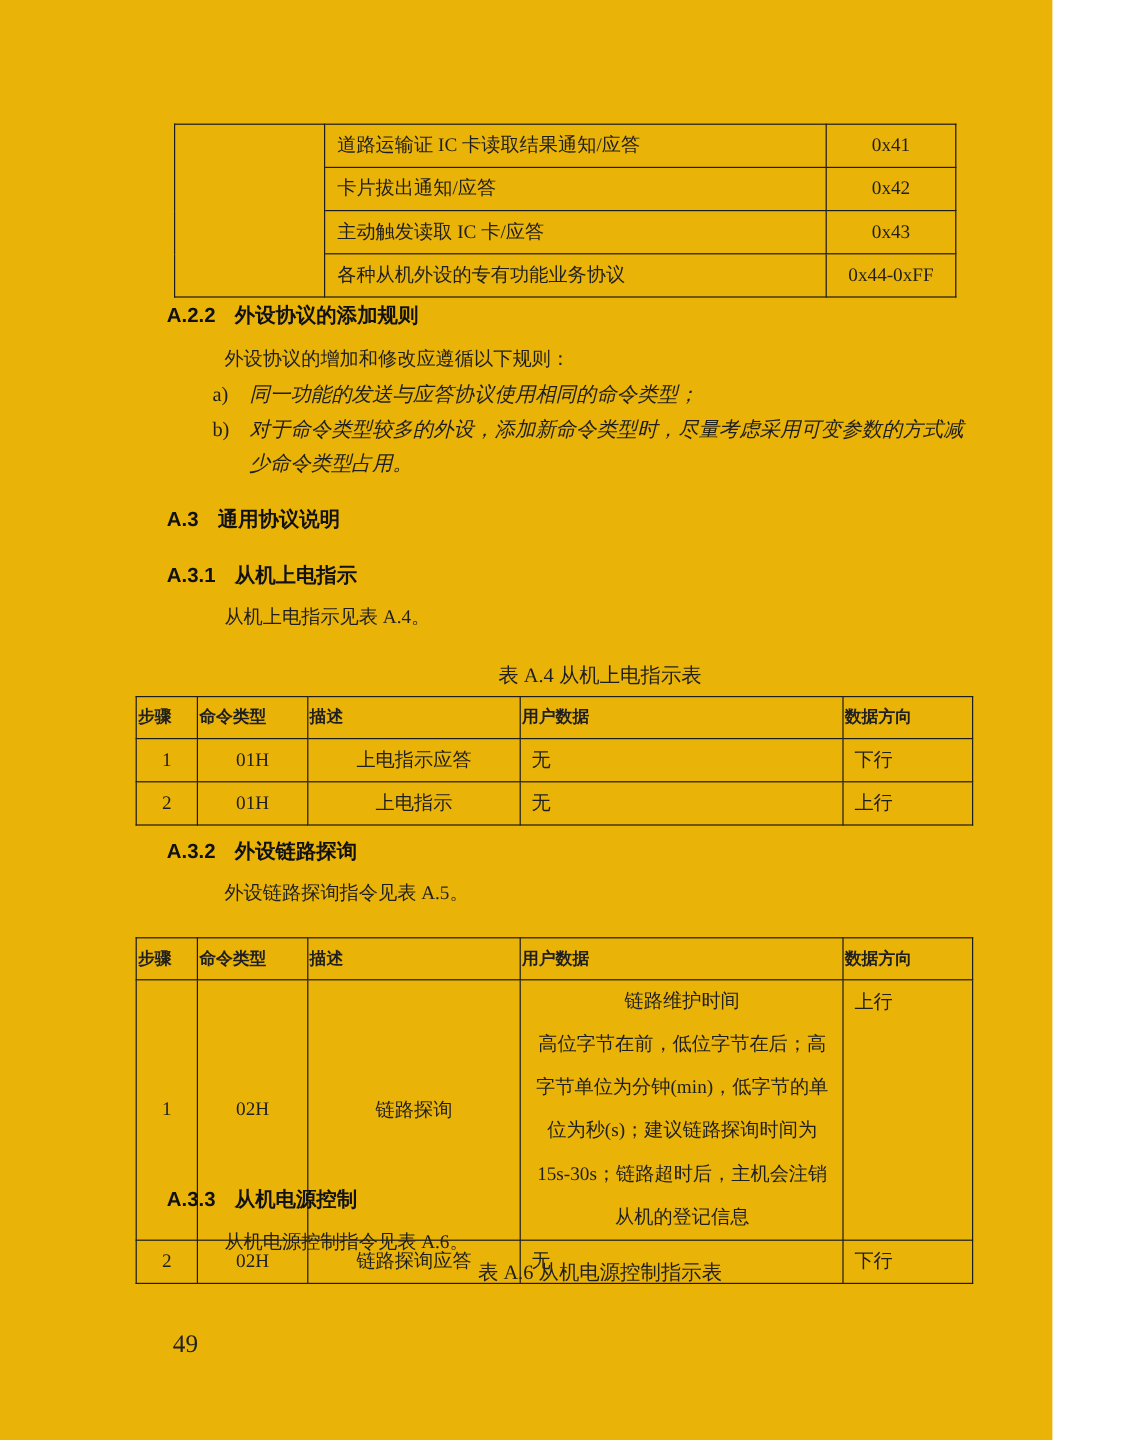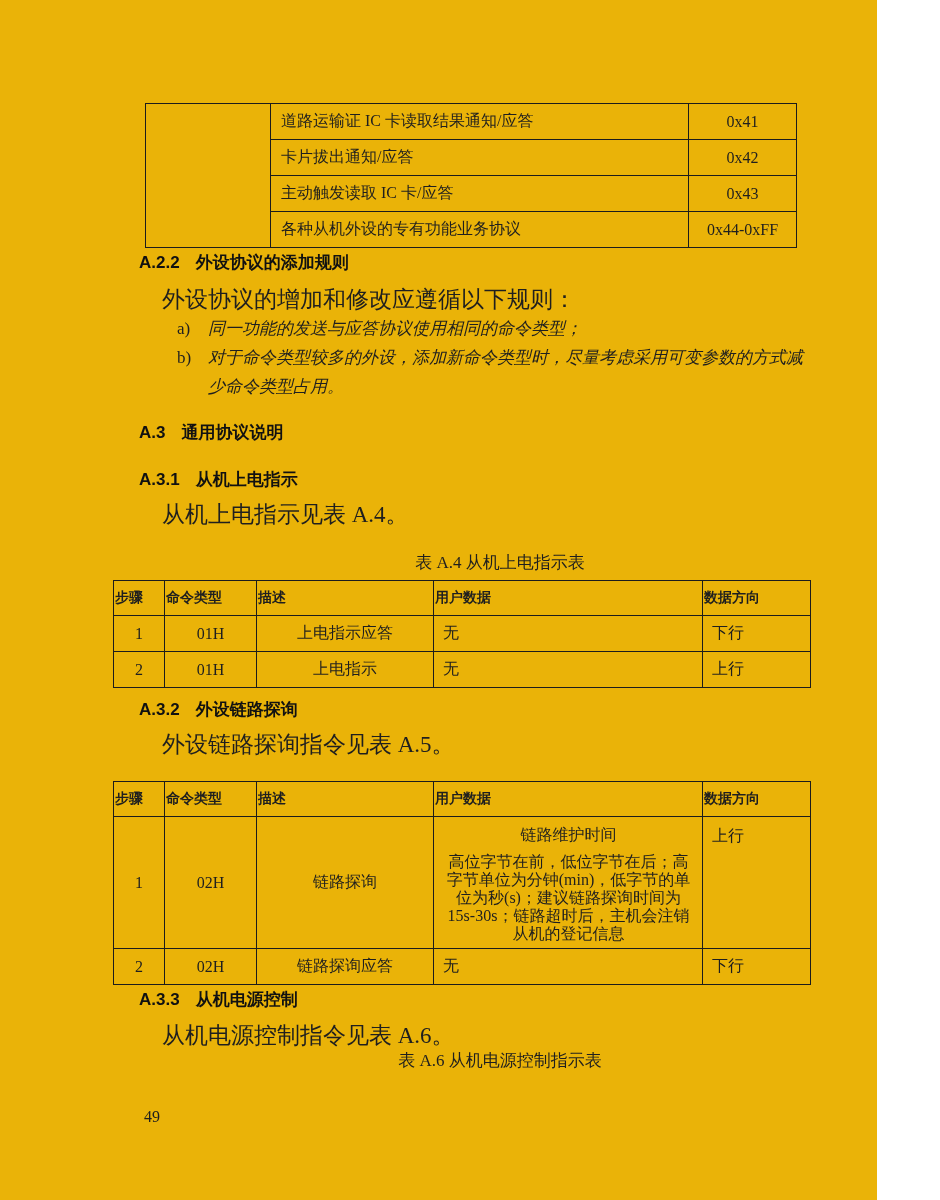--- a/index.html
+++ b/index.html
@@ -19,21 +19,21 @@
 
   
   .hd {
     position:absolute; left:139px; white-space:nowrap;
     font-family:"Liberation Sans","DejaVu Sans",sans-serif;
     font-weight:bold; font-size:17px; line-height:22px; color:#111;
   }
   .hd .title { margin-left:16px; }
 
   
-  .para { position:absolute; left:162px; font-size:23px; line-height:22px; white-space:nowrap; }
+  .para { position:absolute; left:187px; font-size:16px; line-height:22px; white-space:nowrap; }
 
   
   .li { position:absolute; left:177px; width:633px; display:flex; font-size:17px; line-height:29px; }
   .li .lbl { flex:0 0 31px; }
   .li .txt { flex:1;font-style:italic; }
 
   
   .caption { position:absolute; left:112px; width:776px; text-align:center; font-size:17px; line-height:22px; }
 
   
@@ -47,23 +47,23 @@
   .table-a4 td { height:33px; vertical-align:middle; }
   .table-a5 { left:113px; top:781px; width:697px; }
   .table-a5 th { height:32px; }
   .table-a5 .row2 td { height:33px; vertical-align:middle; }
   .cell-c { text-align:center; }
   .cell-l { text-align:left; padding-left:9px; }
   .table-a5 .tall-mid { height:125px; vertical-align:middle; text-align:center; }
   .table-a5 .ud-cell { height:125px; vertical-align:top; text-align:center; padding:5px 8px 0 9px; }
   .table-a5 .dir-top { height:125px; vertical-align:top; text-align:left; padding:6px 0 0 9px; line-height:26px; }
   .ud-title { line-height:26px; margin-bottom:5px; }
-  .ud-body { line-height:18px; }
-
-  .pageno { position:absolute; left:144px; top:1108px; font-size:16px; }
+  .ud-body { line-height:36px; }
+
+  .pageno { position:absolute; left:144px; top:1108px; font-size:21px; }
 </style>
 </head>
 <body>
 
 <div class="sheet">
 
   <table class="cont-table">
     <colgroup>
         <col style="width:125px">
         <col style="width:418px">

